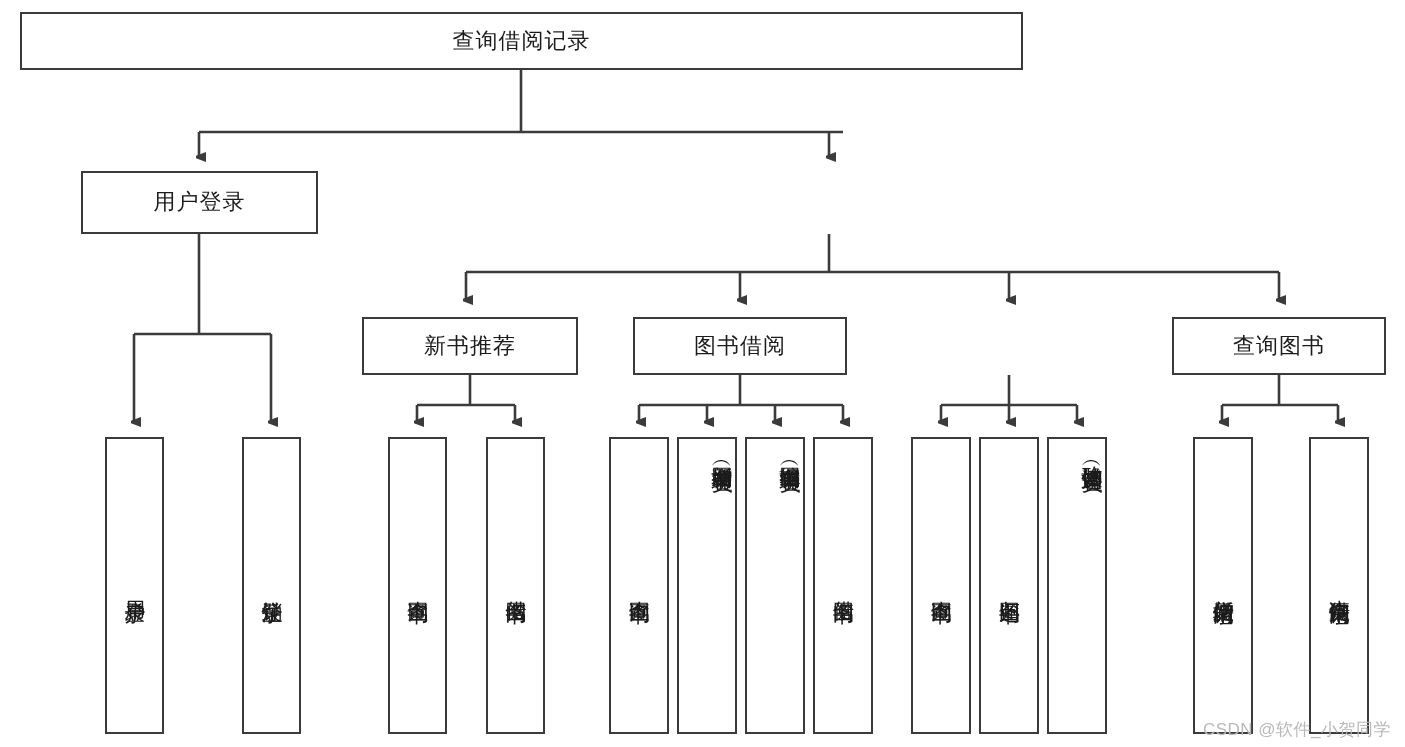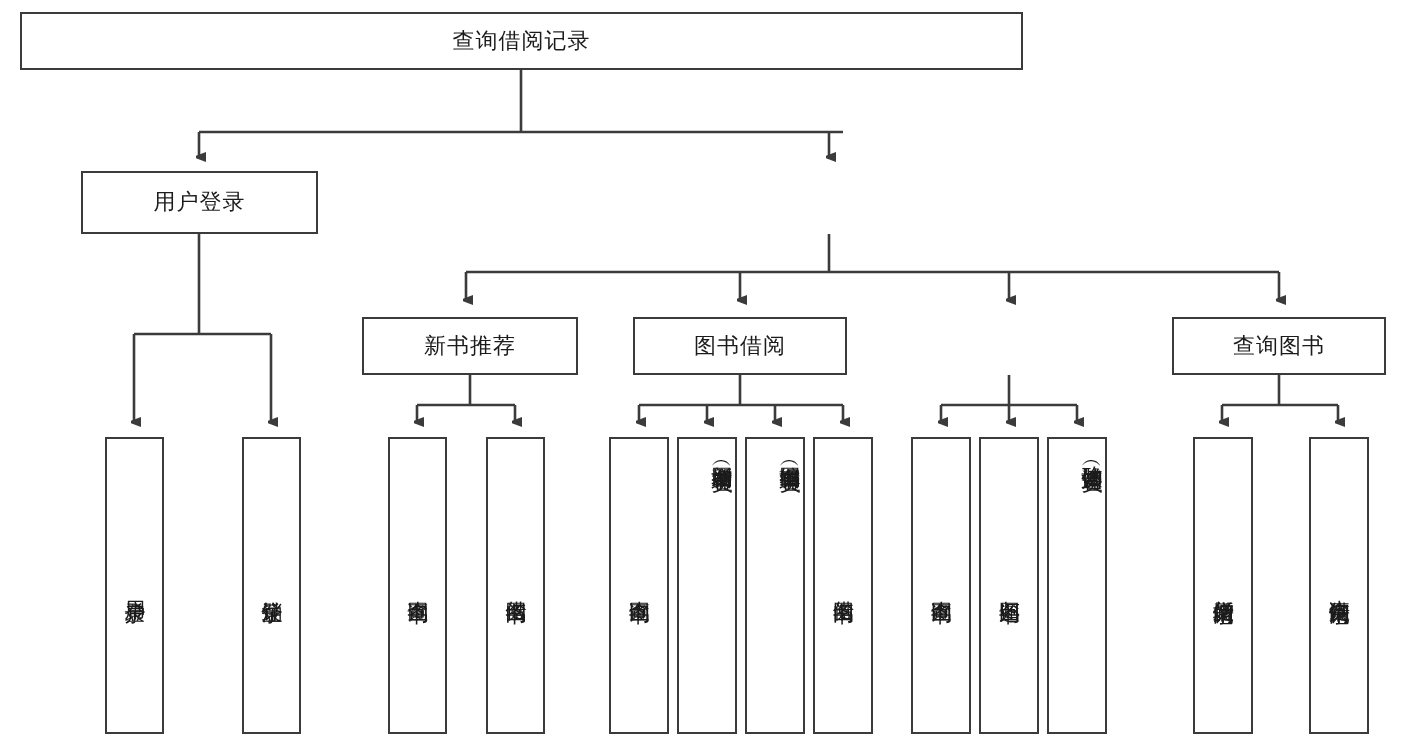--- a/index.html
+++ b/index.html
@@ -177,14 +177,15 @@
     <span>确认归还（管理员）</span>
   </div>
 
   <div class="node node-v pad-mid" style="left:1193px; top:437px; width:60px; height:297px;">
     <span>新增借阅记录</span>
   </div>
   <div class="node node-v pad-mid" style="left:1309px; top:437px; width:60px; height:297px;">
     <span>查询借阅记录</span>
   </div>
 
+  <div class="watermark">CSDN @软件_小贺同学</div>
 
 </div>
 
 </body></html>

